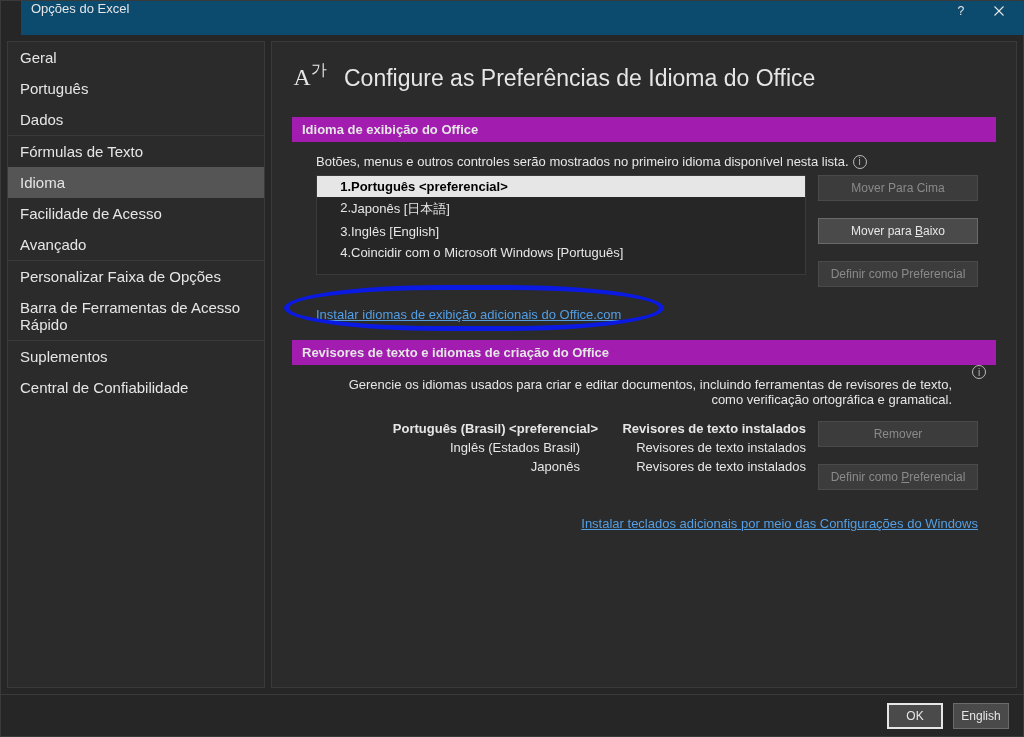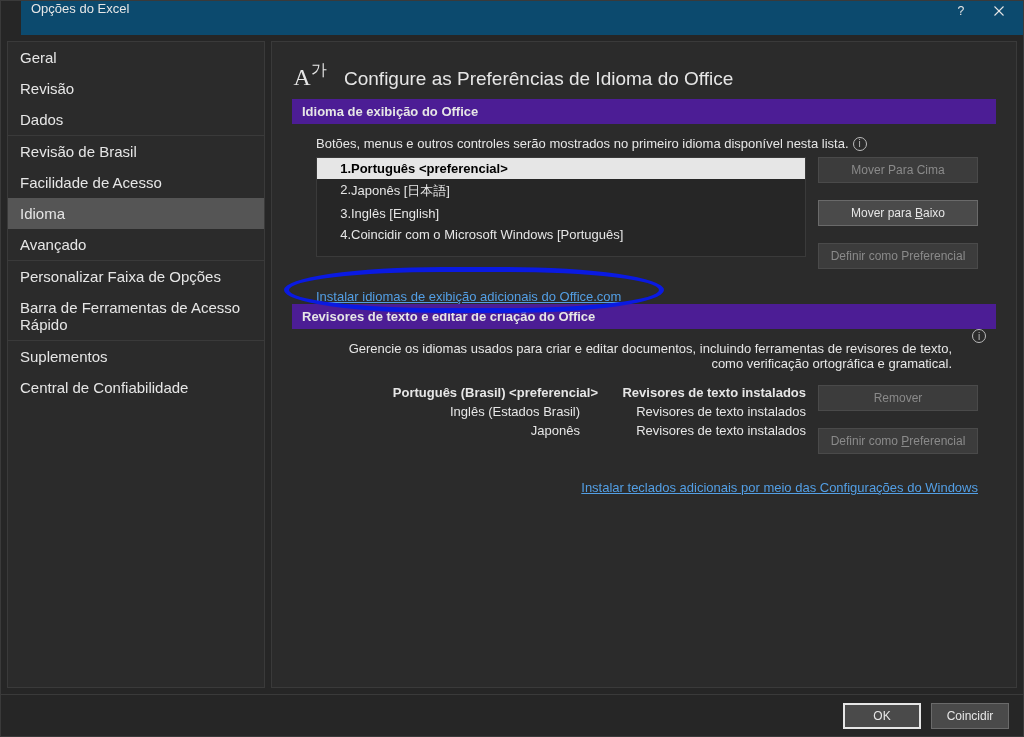--- a/index.html
+++ b/index.html
@@ -11,22 +11,22 @@
   .tb-icon { width: 20px; height: 20px; display: flex; align-items: center; justify-content: center; color: #e6e6e6; }
   .content { flex: 1; display: flex; padding: 6px; gap: 6px; min-height: 0; }
   .sidebar { width: 258px; background: #2b2b2b; border: 1px solid #3a3a3a; overflow: hidden; }
   .sidebar .group-sep { border-bottom: 1px solid #3a3a3a; }
   .side-item { padding: 7px 12px; font-size: 15px; color: #e6e6e6; cursor: default; }
   .side-item.selected { background: #555555; }
   .main { flex: 1; background: #2b2b2b; border: 1px solid #3a3a3a; position: relative; overflow: hidden; }
   .main-inner { padding: 16px 20px 20px 20px; }
   .header-row { display: flex; align-items: center; gap: 14px; }
   .header-icon svg { width: 38px; height: 38px; }
-  .header-title { font-size: 19px; color: #e6e6e6; }
-  .section-title { background: #4c1d95; color: #e6e6e6; font-weight: 600; padding: 5px 10px; font-size: 13px; }
+  .header-title { font-size: 23px; color: #e6e6e6; }
+  .section-title { background: #a21caf; color: #e6e6e6; font-weight: 600; padding: 5px 10px; margin-top: 18px; font-size: 13px; }
   .section-body { padding: 12px 18px 12px 24px; text-align: right; }
   .desc { display: flex; align-items: center; gap: 4px; }
   .info-icon { display:inline-flex; align-items:center; justify-content:center; width:14px; height:14px; border:1px solid #bbb; border-radius:50%; font-size:10px; color:#bbb; }
   .display-row { display: flex; align-items: flex-start; gap: 12px; margin-top: 6px; position: relative; }
   .lang-list { flex: 1; background: #262626; border: 1px solid #3a3a3a; min-height: 100px; }
   .lang-row { display: flex; padding: 3px 8px; font-size: 13px; }
   .lang-row .num { width: 26px; }
   .lang-row.selected { background: #e6e6e6; color: #000; font-weight: 700; }
   .btn-col { width: 160px; display: flex; flex-direction: column; gap: 17px; }
   .btn { height: 26px; background: #4a4a4a; border: 1px solid #6a6a6a; color: #e6e6e6; font-size: 12px; display: flex; align-items: center; justify-content: center; cursor: default; padding: 0 6px; }
@@ -34,21 +34,21 @@
   .u { text-decoration: underline; }
   .link { color: #539fe5; text-decoration: underline; cursor: pointer; }
   .link-wrap { position: relative; padding: 8px 0 0 24px; }
   .annotation { position: absolute; border: 5px solid #0a1ae2; border-radius: 50% / 60%; pointer-events: none; }
   .table-area { margin-top: 6px; }
   .auth-row { display: flex; padding: 2px 0; font-size: 13px; }
   .auth-lang { width: 264px; }
   .auth-status { flex: 1; }
   .auth-row.pref { font-weight: 700; padding-left: 18px; }
   .footer { height: 42px; border-top: 1px solid #3a3a3a; display: flex; justify-content: flex-end; align-items: center; gap: 10px; padding-right: 14px; background: #262626; }
-  .footer .btn { width: 78px; }
+  .footer .btn { width: 56px; }
   .footer .btn.primary { border: 2px solid #e6e6e6; }
   .info-right { position: absolute; right: 10px; }
 </style>
 </head>
 <body>
 
 <div class="window">
   <div class="titlebar">
     <div class="titlebar-title">Opções do Excel</div>
     <div class="titlebar-icons">
@@ -62,26 +62,26 @@
             <line x1="2" y1="2" x2="14" y2="14" stroke="#e6e6e6" stroke-width="1.5"></line>
             <line x1="14" y1="2" x2="2" y2="14" stroke="#e6e6e6" stroke-width="1.5"></line>
           </svg>
       </div>
     </div>
   </div>
 
   <div class="content">
     <div class="sidebar">
       <div class="side-item">Geral</div>
-      <div class="side-item">Revisão</div>
+      <div class="side-item">Português</div>
       <div class="side-item">Dados</div>
       <div class="group-sep"></div>
-      <div class="side-item">Revisão de Brasil</div>
+      <div class="side-item">Fórmulas de Texto</div>
+      <div class="side-item selected">Idioma</div>
       <div class="side-item">Facilidade de Acesso</div>
-      <div class="side-item selected">Idioma</div>
       <div class="side-item">Avançado</div>
       <div class="group-sep"></div>
       <div class="side-item">Personalizar Faixa de Opções</div>
       <div class="side-item">Barra de Ferramentas de Acesso Rápido</div>
       <div class="group-sep"></div>
       <div class="side-item">Suplementos</div>
       <div class="side-item">Central de Confiabilidade</div>
     </div>
 
     <div class="main">
@@ -132,21 +132,21 @@
                   <span>Definir como Preferencial</span>
                 </div>
             </div>
           </div>
         </div>
         <div class="link-wrap">
           <div class="annotation" style="left:-8px; top:-14px; width:380px; height:46px;"></div>
           <a class="link">Instalar idiomas de exibição adicionais do Office.com</a>
         </div>
 
-        <div class="section-title">Revisores de texto e editar de criação do Office</div>
+        <div class="section-title">Revisores de texto e idiomas de criação do Office</div>
         <div class="section-body" style="position:relative;">
           <span class="info-icon info-right" style="top:0;">i</span>
           <div style="padding-right:26px;">Gerencie os idiomas usados para criar e editar documentos, incluindo ferramentas de revisores de texto, como verificação ortográfica e gramatical.</div>
           <div class="display-row">
             <div class="table-area" style="flex:1;">
               <div class="auth-row pref">
                 <span class="auth-lang">Português (Brasil) &lt;preferencial&gt;</span>
                 <span class="auth-status">Revisores de texto instalados</span>
               </div>
               <div class="auth-row">
@@ -170,15 +170,15 @@
           <div style="margin-top:26px;">
             <a class="link">Instalar teclados adicionais por meio das Configurações do Windows</a>
           </div>
         </div>
       </div>
     </div>
   </div>
 
   <div class="footer">
     <div class="btn primary">OK</div>
-    <div class="btn">Coincidir</div>
+    <div class="btn">English</div>
   </div>
 </div>
 
 </body></html>

